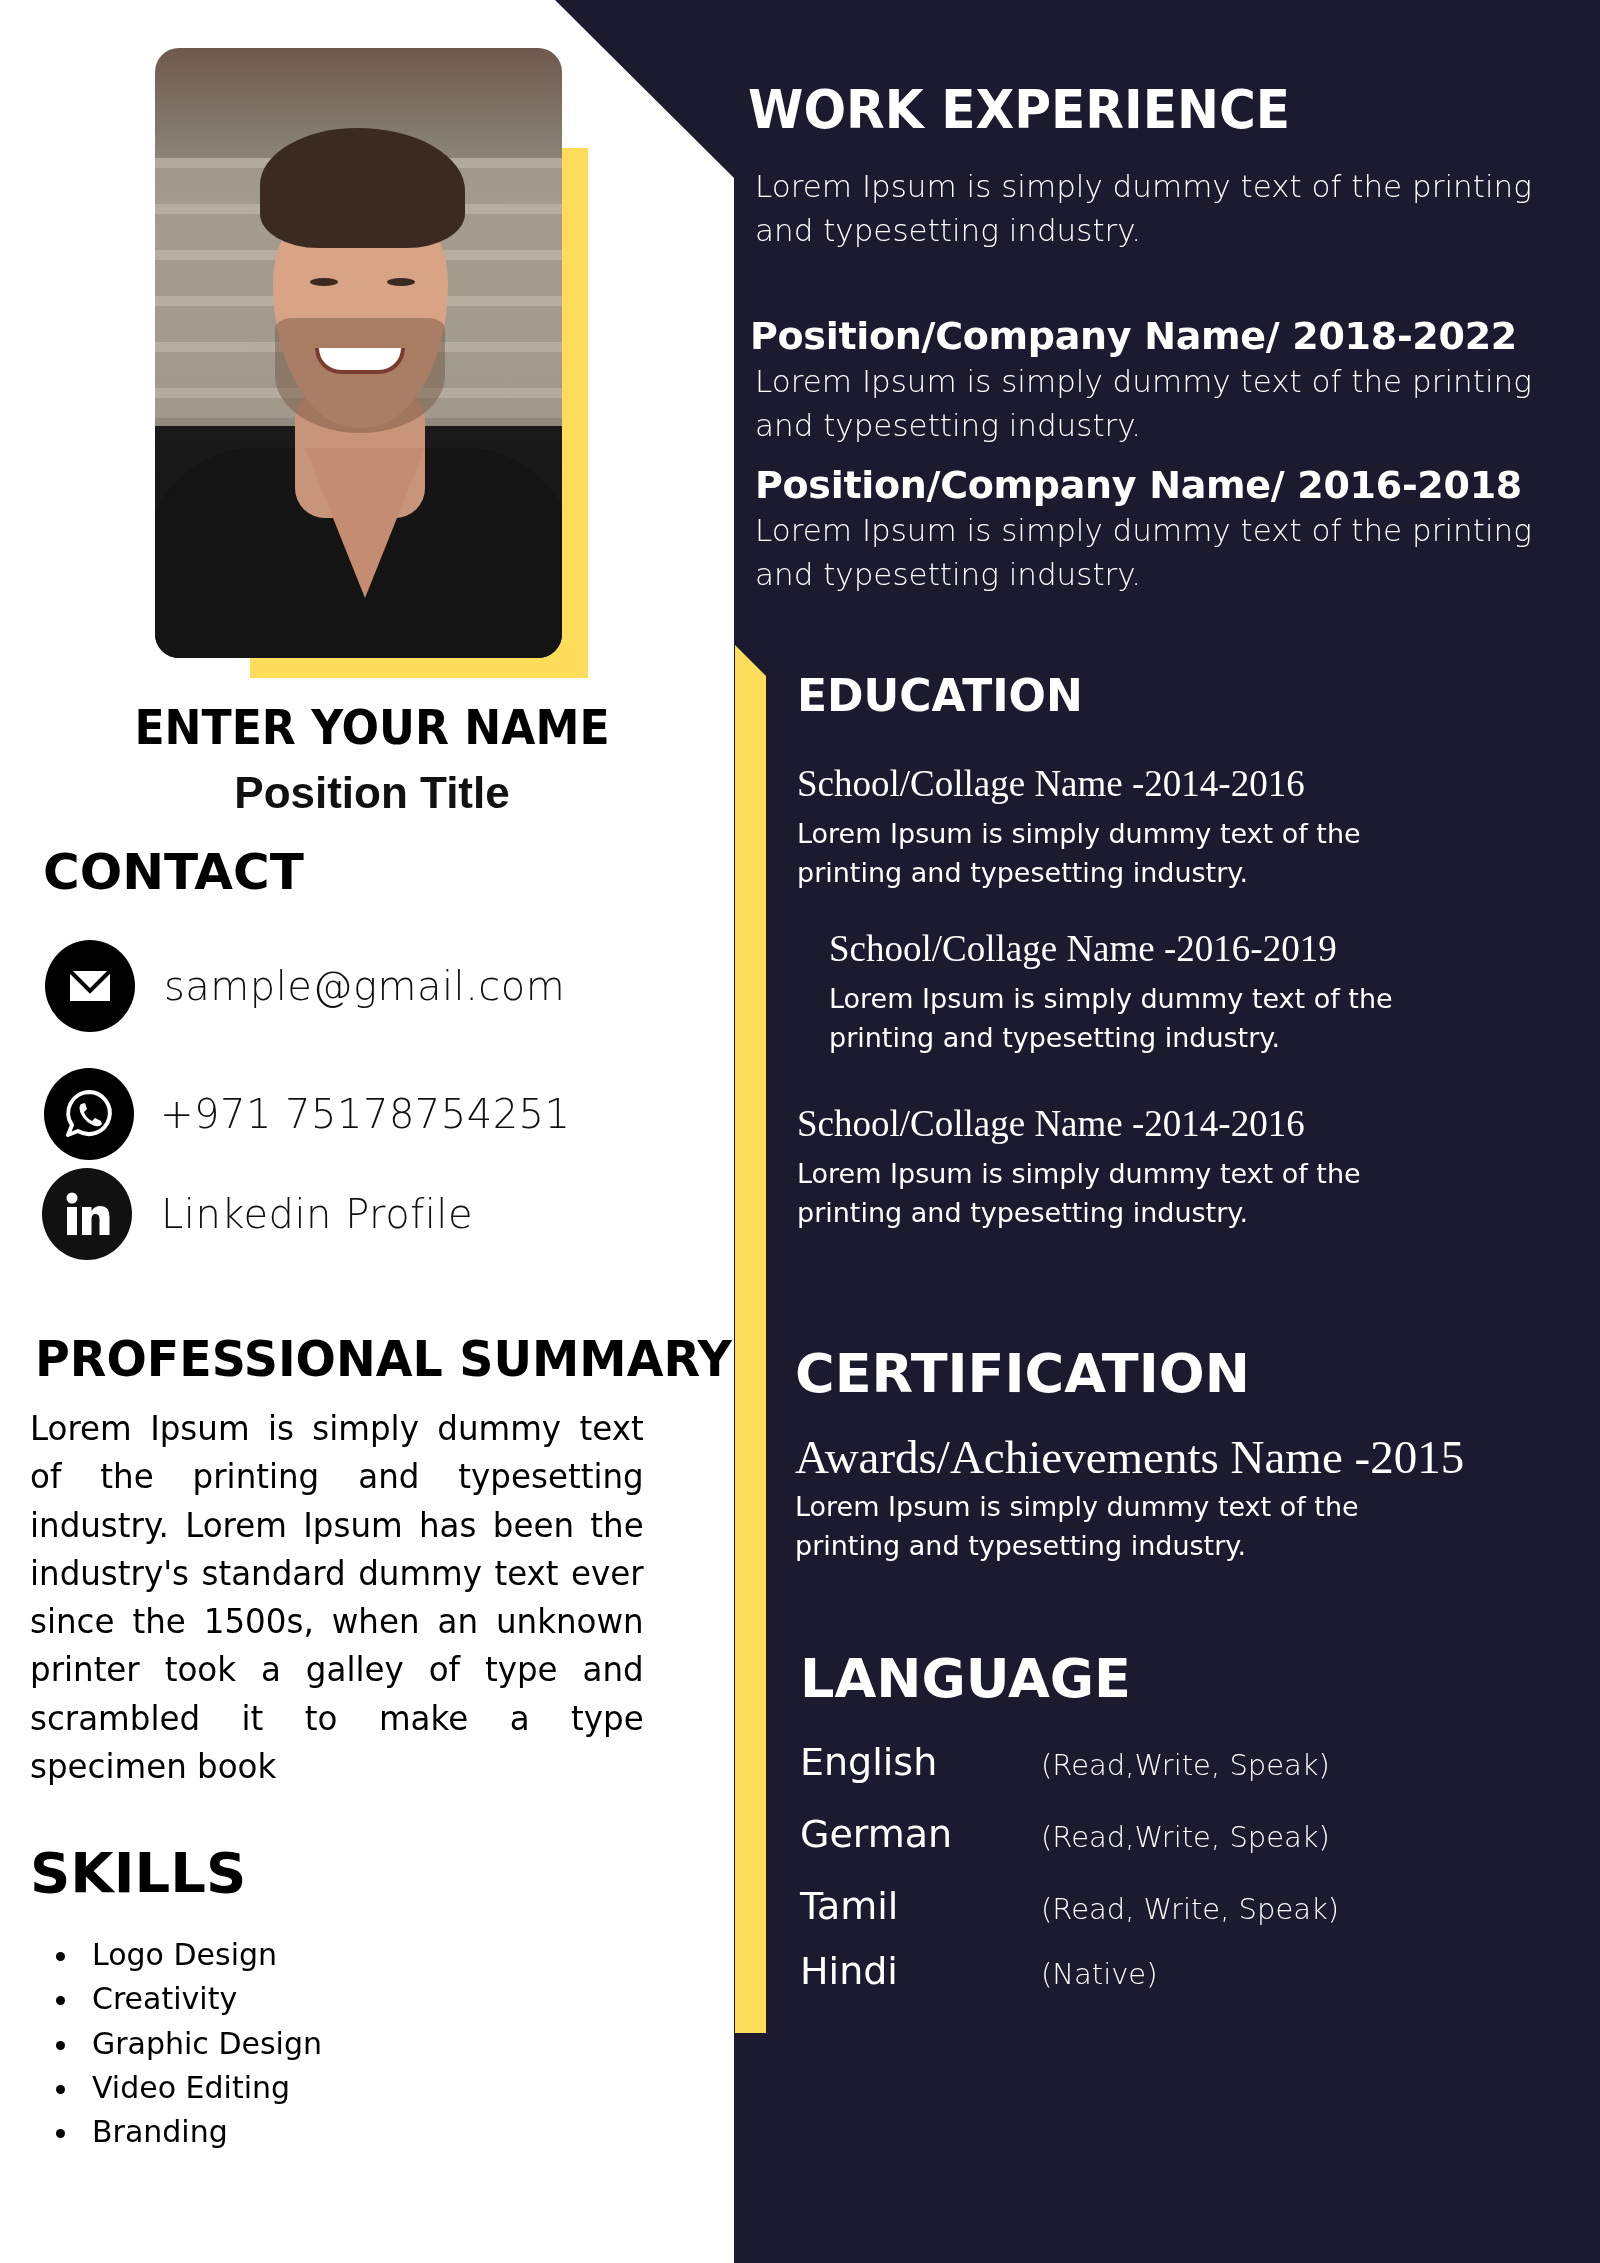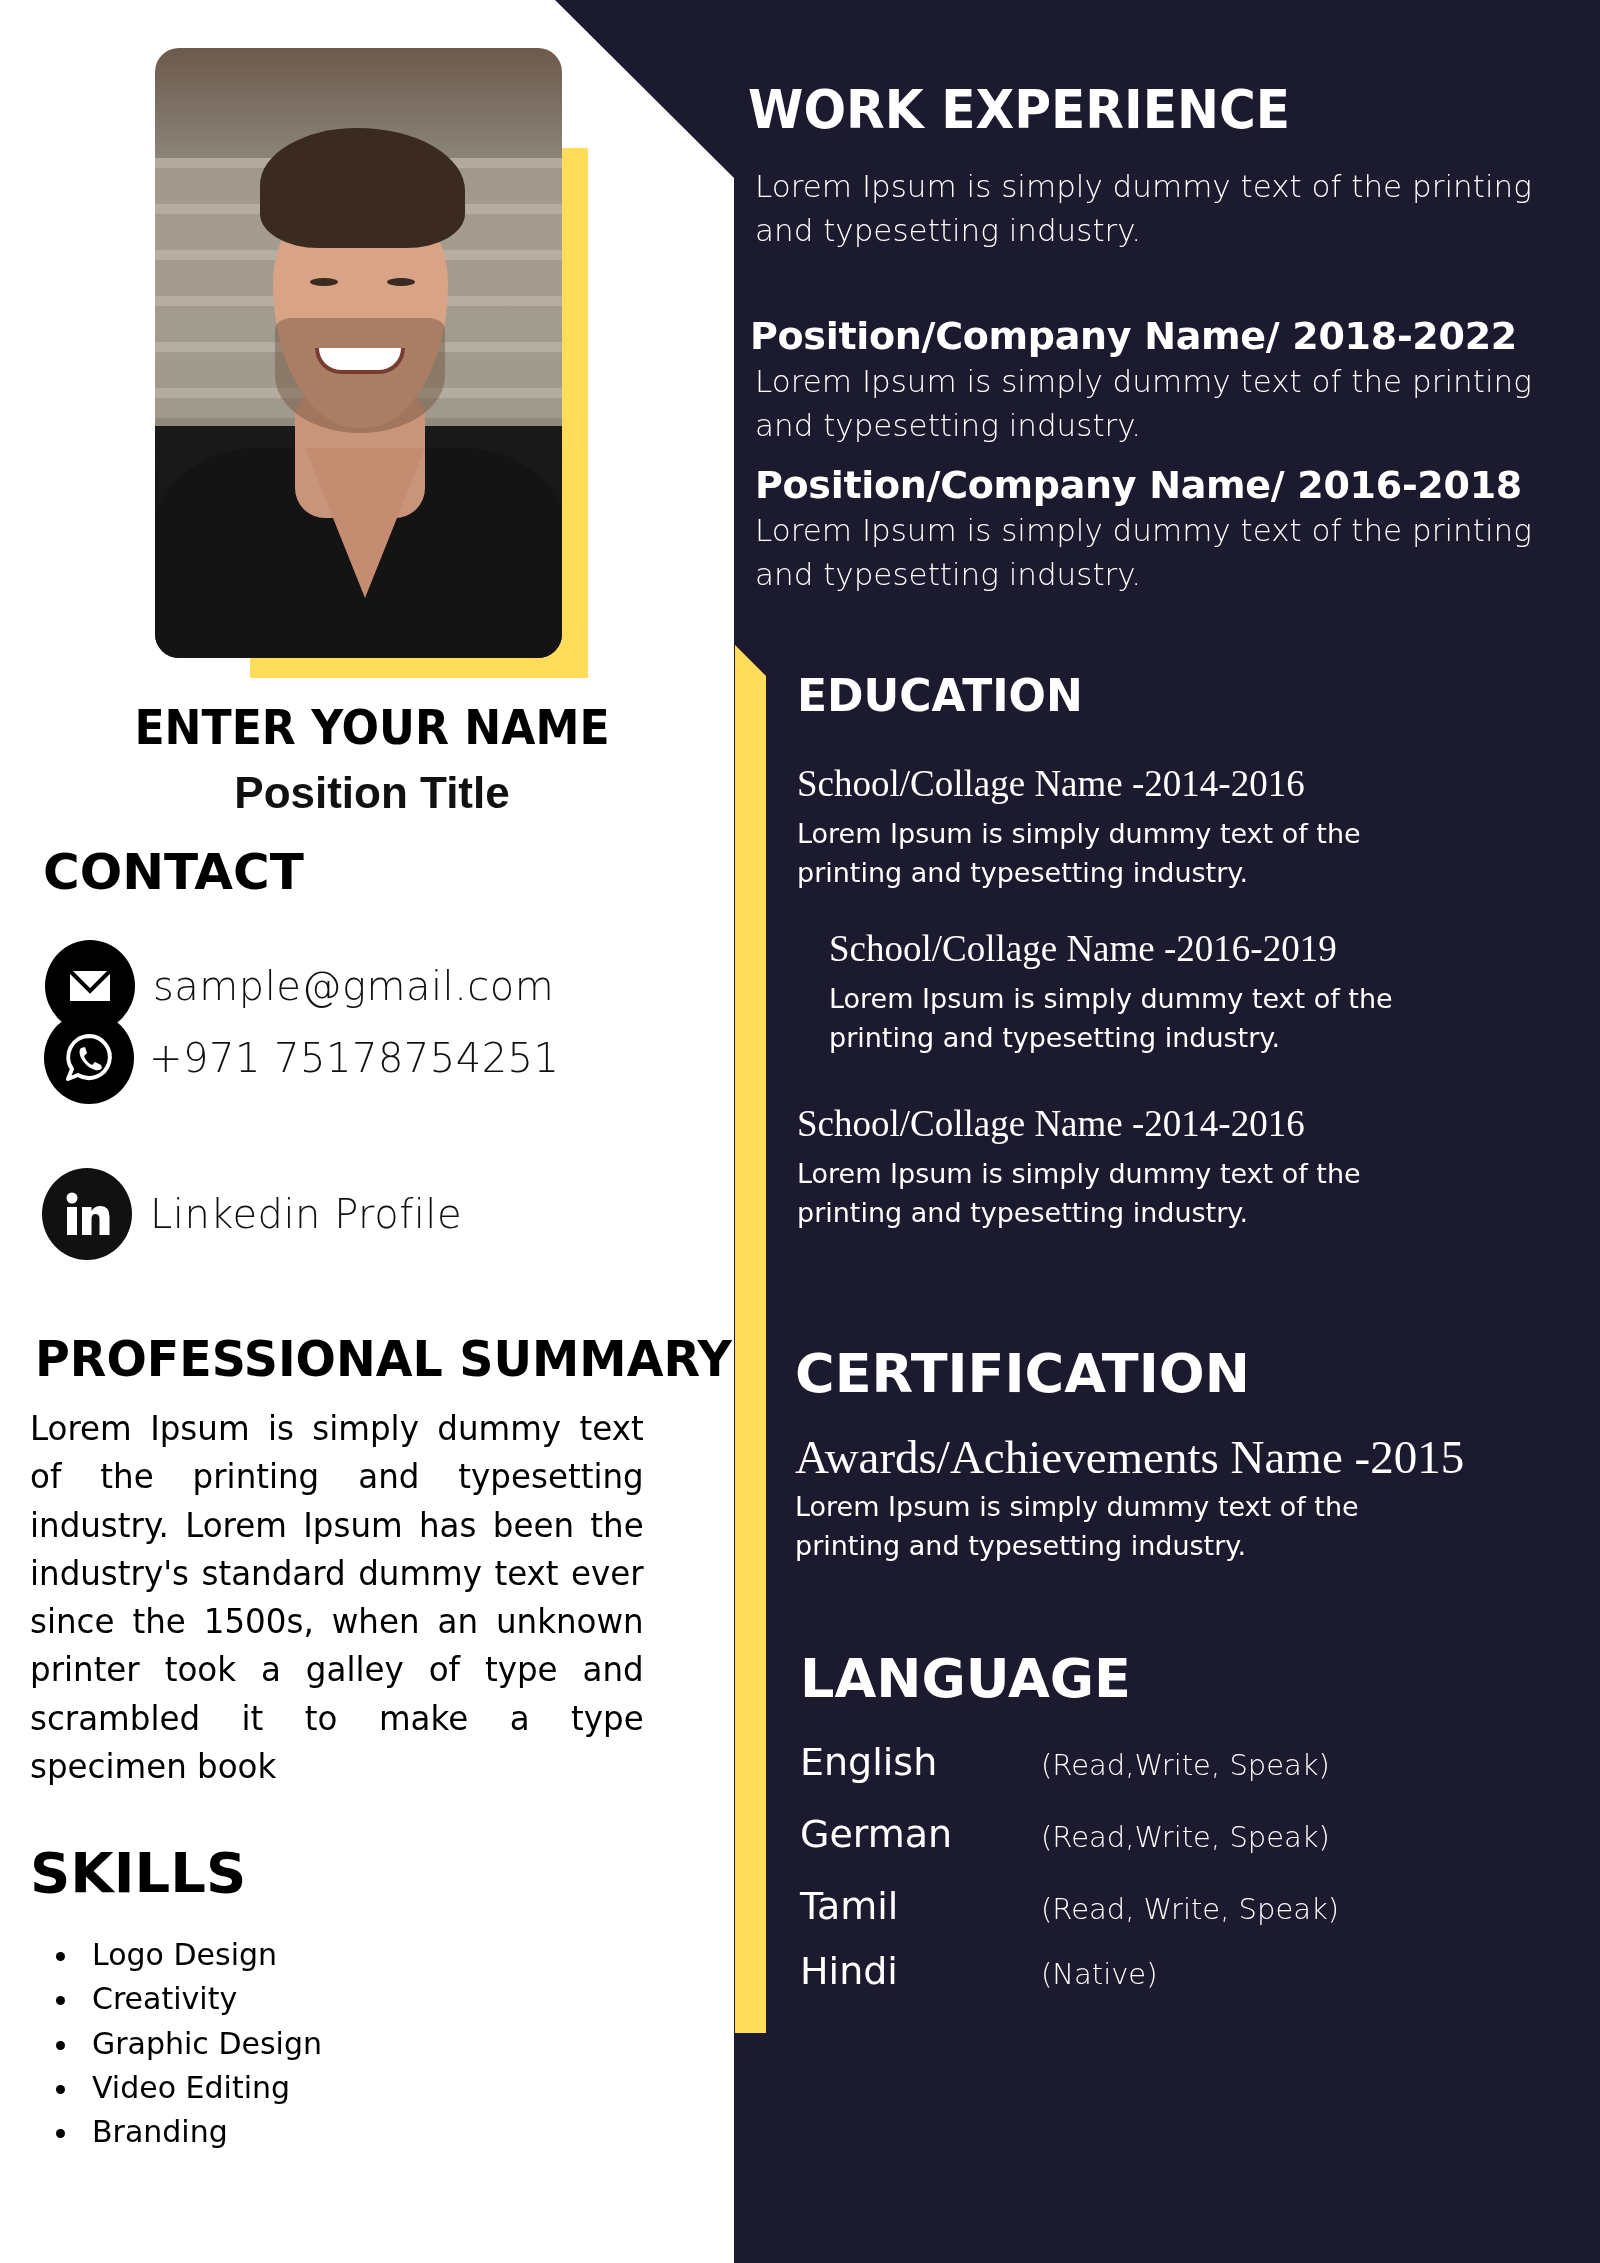--- a/index.html
+++ b/index.html
@@ -59,27 +59,27 @@
   #photo .eye { position: absolute; top: 230px; width: 28px; height: 8px; background: #3a2a20; border-radius: 50%; }
   #photo .eye.l { left: 155px; } #photo .eye.r { left: 232px; }
 
   
   .h-black { font-family: "DejaVu Sans", sans-serif; font-weight: 700; color: #000; letter-spacing: 0; }
   #name { left: 0; width: 744px; top: 699px; text-align: center; font-size: 48px; transform: scaleX(.92); transform-origin: 372px 0; }
   #position-title { left: 0; width: 744px; top: 768px; text-align: center; font-size: 44px; font-family: "Liberation Sans", sans-serif; font-weight: 700; color: #111; }
 
   #contact-heading { left: 43px; top: 843px; font-size: 50px; }
 
-  .contact-row { position: absolute; left: 45px; display: flex; align-items: center; }
+  .contact-row { position: absolute; left: 45px; display: flex; align-items: center; gap: 11px; }
   .contact-icon {
     width: 90px; height: 92px; border-radius: 50%; background: #000; display: flex; align-items: center; justify-content: center; flex: none;
   }
   .contact-text { font-family: "DejaVu Sans", sans-serif; font-weight: 300; font-size: 40px; color: #111; margin-left: 18px; letter-spacing: .5px; }
   #contact-email { top: 940px; }
-  #contact-phone { top: 1012px; left: 44px; }
+  #contact-phone { top: 1068px; left: 44px; }
   #contact-linkedin { top: 1168px; left: 42px; }
   #contact-phone .contact-text { margin-left: 15px; }
 
   #summary-heading { left: 35px; top: 1330px; font-size: 50px; transform: scaleX(.95); transform-origin: 0 0; white-space: nowrap; }
   #summary-text {
     left: 30px; top: 1405px; width: 623px; font-family: "DejaVu Sans", sans-serif; font-size: 33px; line-height: 48.3px;
     text-align: justify; color: #000; transform: scaleX(.985); transform-origin: 0 0;
   }
 
   #skills-heading { left: 30px; top: 1840px; font-size: 56px; }

